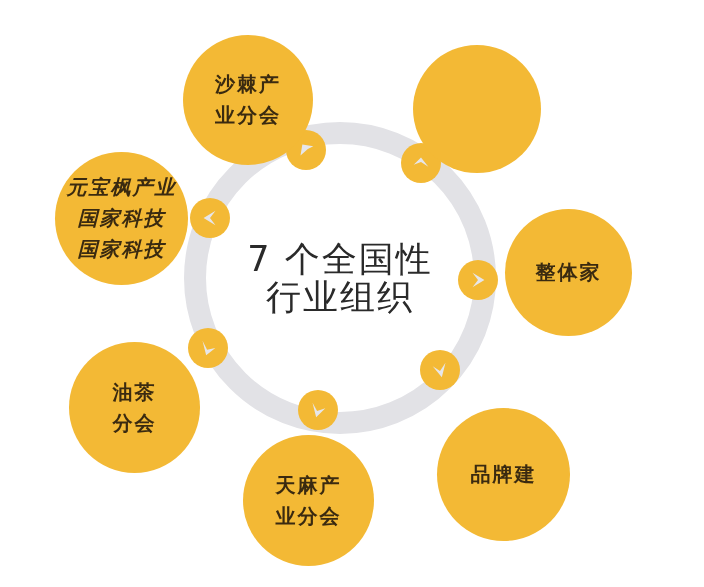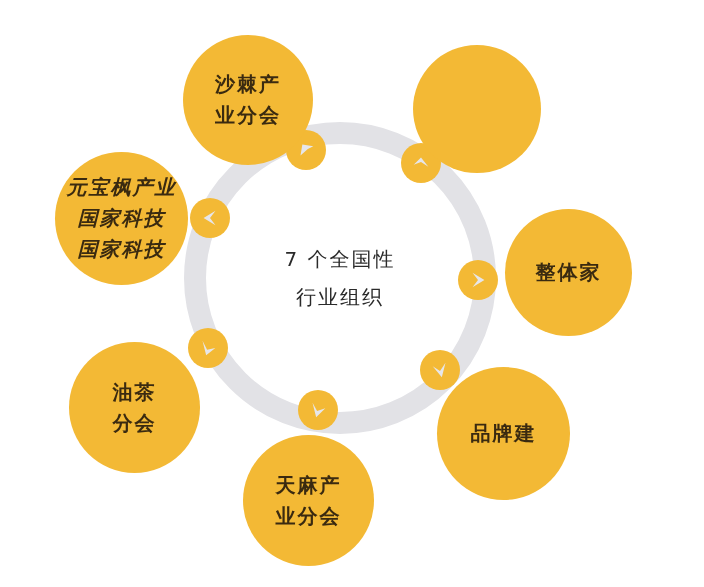--- a/index.html
+++ b/index.html
@@ -1,21 +1,21 @@
 <!DOCTYPE html>
 <html><head>
 <meta charset="utf-8">
 <style>
   html, body { margin: 0; padding: 0; }
   body { width: 704px; height: 587px; background: #ffffff; position: relative; overflow: hidden;
          font-family: "DejaVu Sans", "Liberation Sans", sans-serif; }
   .ring { position: absolute; left: 184px; top: 122px; width: 312px; height: 312px; border-radius: 50%;
           border: 22px solid #e2e2e6; box-sizing: border-box; }
   .center-label { position: absolute; left: 240px; top: 240px; width: 200px; text-align: center;
-                  font-size: 20px; line-height: 38px; color: #2a2a2a; letter-spacing: 2px; }
+                  font-size: 35px; line-height: 38px; color: #2a2a2a; letter-spacing: 2px; }
   .node { position: absolute; border-radius: 50%; background: #f3b935; display: flex; align-items: center;
           justify-content: center; text-align: center; color: #3a2a10; font-size: 20px; line-height: 31px;
           letter-spacing: 2px; font-weight: bold; }
   .node span { display: block; }
   .conn { position: absolute; width: 40px; height: 40px; border-radius: 50%; background: #f3b935;
           display: flex; align-items: center; justify-content: center; }
   .conn svg { width: 22px; height: 22px; }
 </style>
 </head>
 <body>
@@ -85,21 +85,21 @@
     <div>
       <span>整体家</span>
     </div>
   </div>
   <div class="node" style="left:69px;top:342px;width:131px;height:131px;">
     <div>
       <span>油茶</span>
       <span>分会</span>
     </div>
   </div>
-  <div class="node" style="left:437px;top:367px;width:133px;height:133px;">
+  <div class="node" style="left:437px;top:408px;width:133px;height:133px;">
     <div>
       <span>品牌建</span>
     </div>
   </div>
   <div class="node" style="left:243px;top:435px;width:131px;height:131px;font-family:Liberation Serif, serif;">
     <div>
       <span>天麻产</span>
       <span>业分会</span>
     </div>
   </div>

